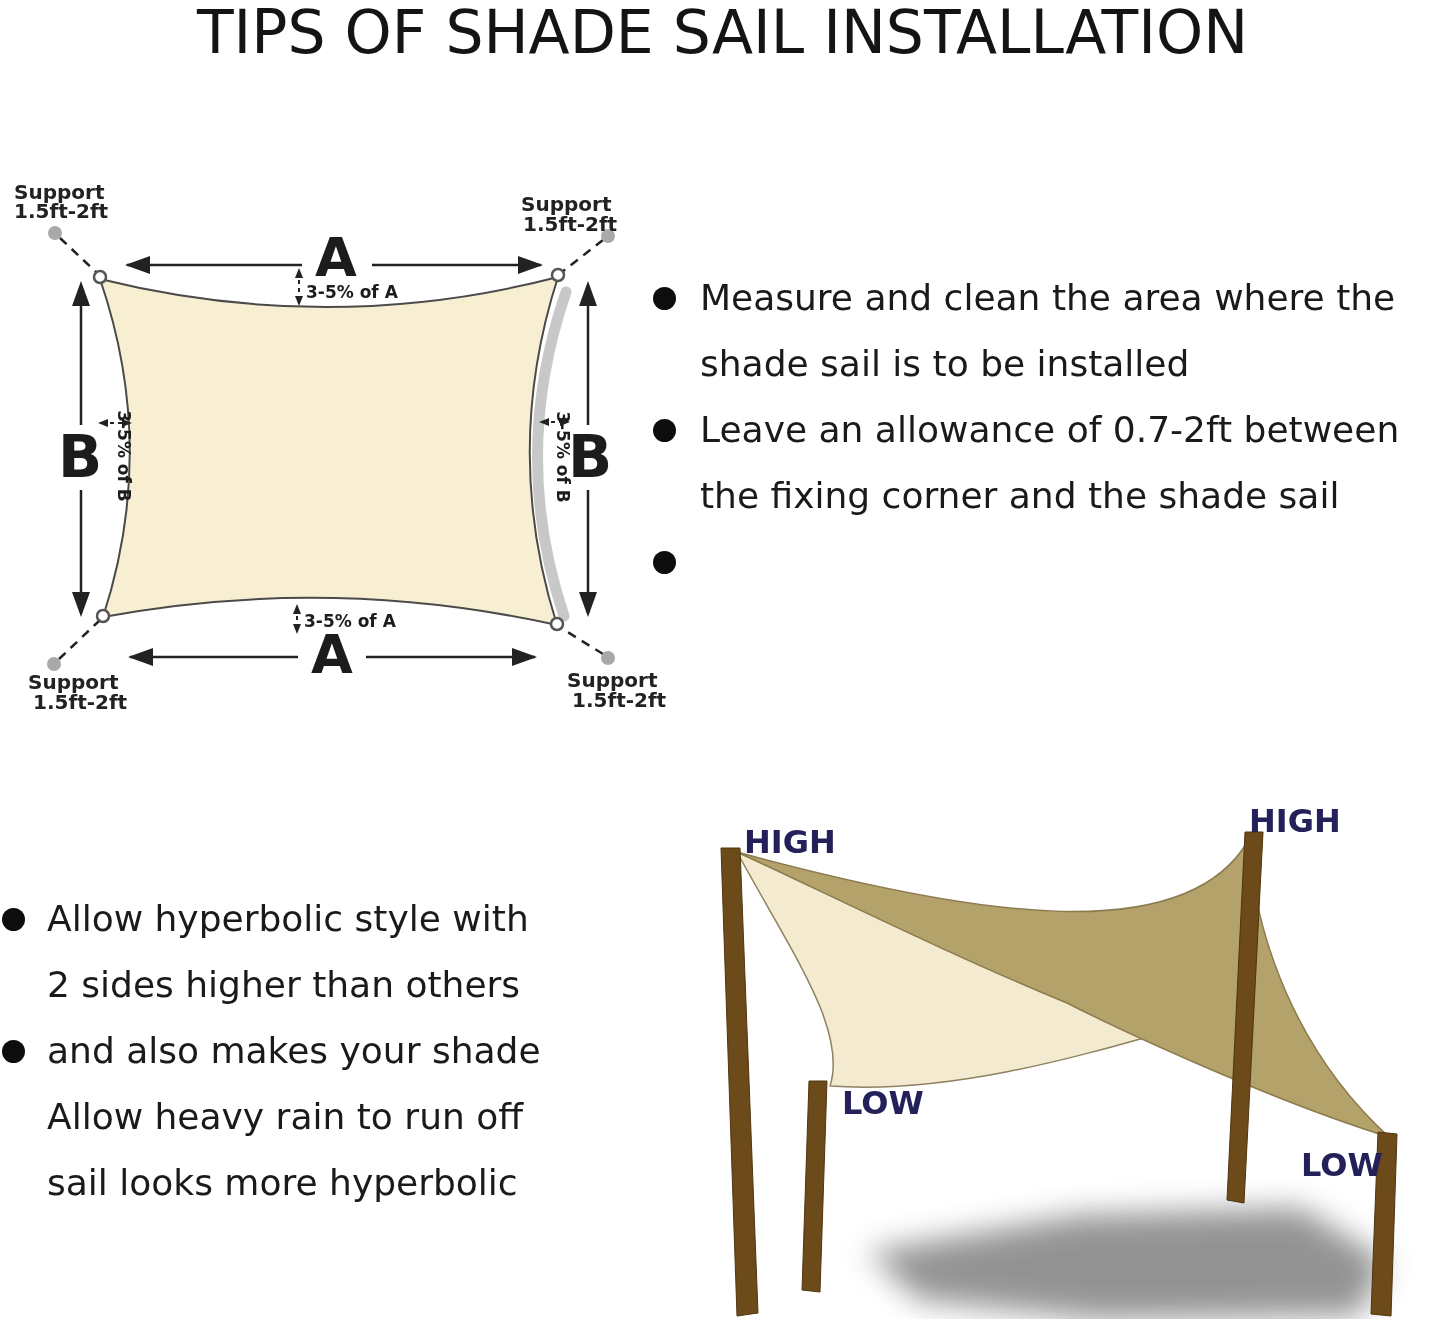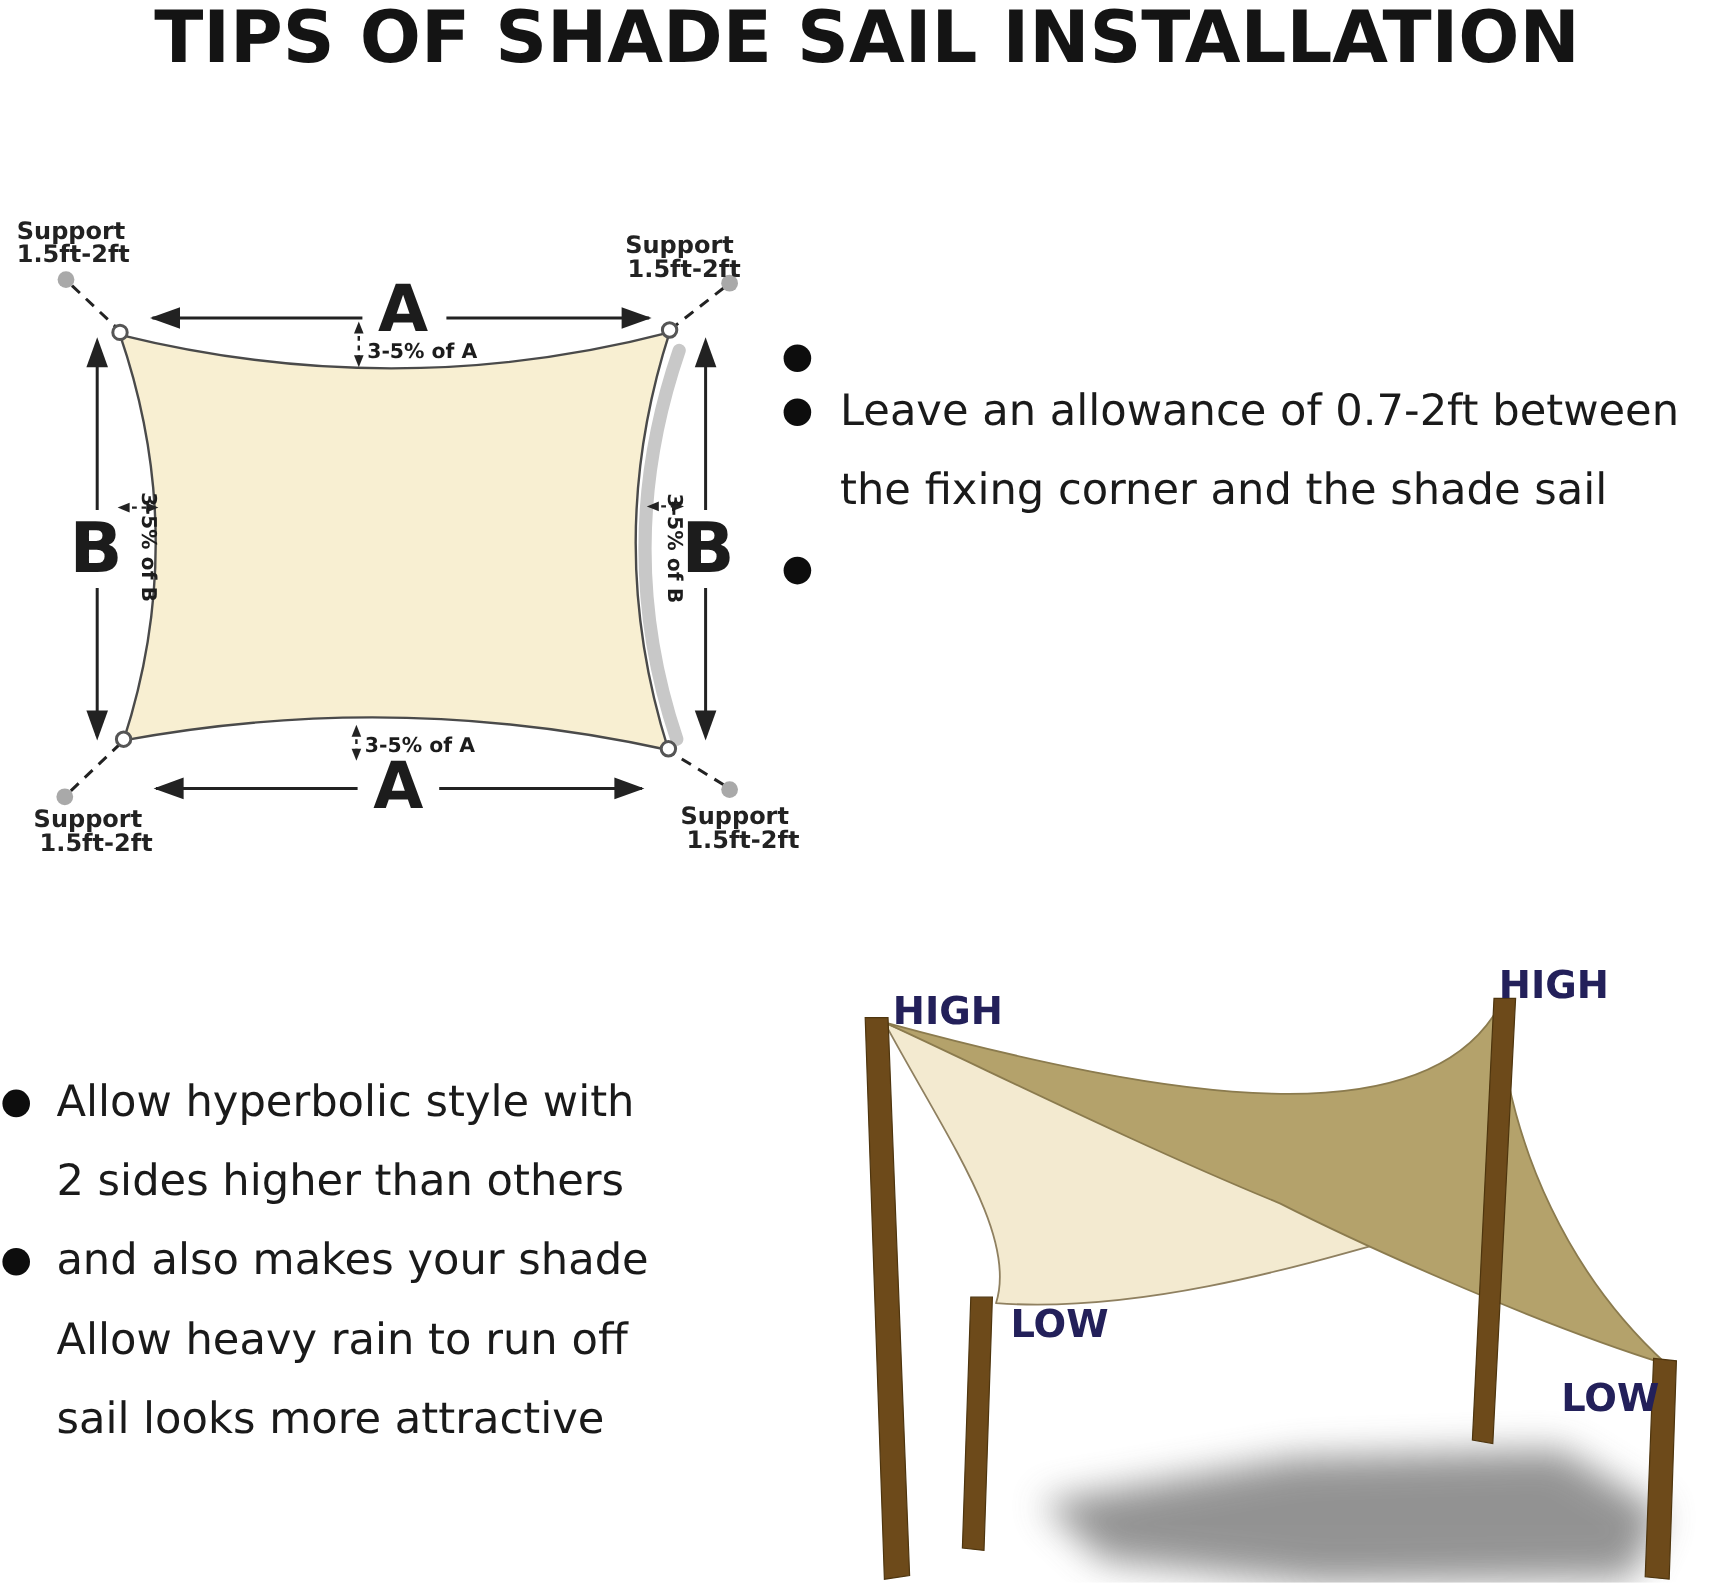--- a/index.html
+++ b/index.html
@@ -3,21 +3,21 @@
 <meta charset="utf-8">
 <style>
   html,body{margin:0;padding:0;}
   body{
     width:1445px;height:1319px;position:relative;background:#ffffff;
     font-family:"DejaVu Sans","Liberation Sans",sans-serif;color:#161616;
     overflow:hidden;
   }
   .page-title{
     position:absolute;top:0;left:0;width:1445px;text-align:center;
-    font-size:60px;font-weight:700;letter-spacing:0px;color:#141414;
+    font-size:60px;font-weight:400;letter-spacing:0px;color:#141414;
     margin:0;line-height:64px;
   }
   svg{position:absolute;}
   #diagram-svg{left:0;top:140px;}
   #illustration-svg{left:690px;top:790px;}
   .tips{position:absolute;}
   #tips-right{left:653px;top:265px;width:792px;}
   #tips-left{left:2px;top:886px;width:648px;}
   .tip{display:flex;align-items:flex-start;}
   .bullet{
@@ -141,20 +141,24 @@
   </g>
   <g>
     <text class="support-label" x="567" y="687">Support</text>
     <text class="support-label" x="572" y="707">1.5ft-2ft</text>
   </g>
 </svg>
 
 <div class="tips" id="tips-right">
   <div class="tip">
     <span class="bullet"></span>
+    <div class="tip-text">
+      <span class="line">Measure and clean the area where the</span>
+      <span class="line">shade sail is to be installed</span>
+    </div>
   </div>
   <div class="tip">
     <span class="bullet"></span>
     <div class="tip-text">
       <span class="line">Leave an allowance of 0.7-2ft between</span>
       <span class="line">the fixing corner and the shade sail</span>
     </div>
   </div>
   <div class="tip">
     <span class="bullet"></span>
@@ -167,21 +171,21 @@
     <div class="tip-text">
       <span class="line">Allow hyperbolic style with</span>
       <span class="line">2 sides higher than others</span>
     </div>
   </div>
   <div class="tip">
     <span class="bullet"></span>
     <div class="tip-text">
       <span class="line">and also makes your shade</span>
       <span class="line">Allow heavy rain to run off</span>
-      <span class="line">sail looks more attractive</span>
+      <span class="line">sail looks more hyperbolic</span>
     </div>
   </div>
 </div>
 
 <svg id="illustration-svg" width="755" height="529" viewBox="690 790 755 529">
   <defs>
     <filter id="soft-blur" x="-30%" y="-30%" width="160%" height="160%">
       <feGaussianBlur stdDeviation="15"></feGaussianBlur>
     </filter>
   </defs>

